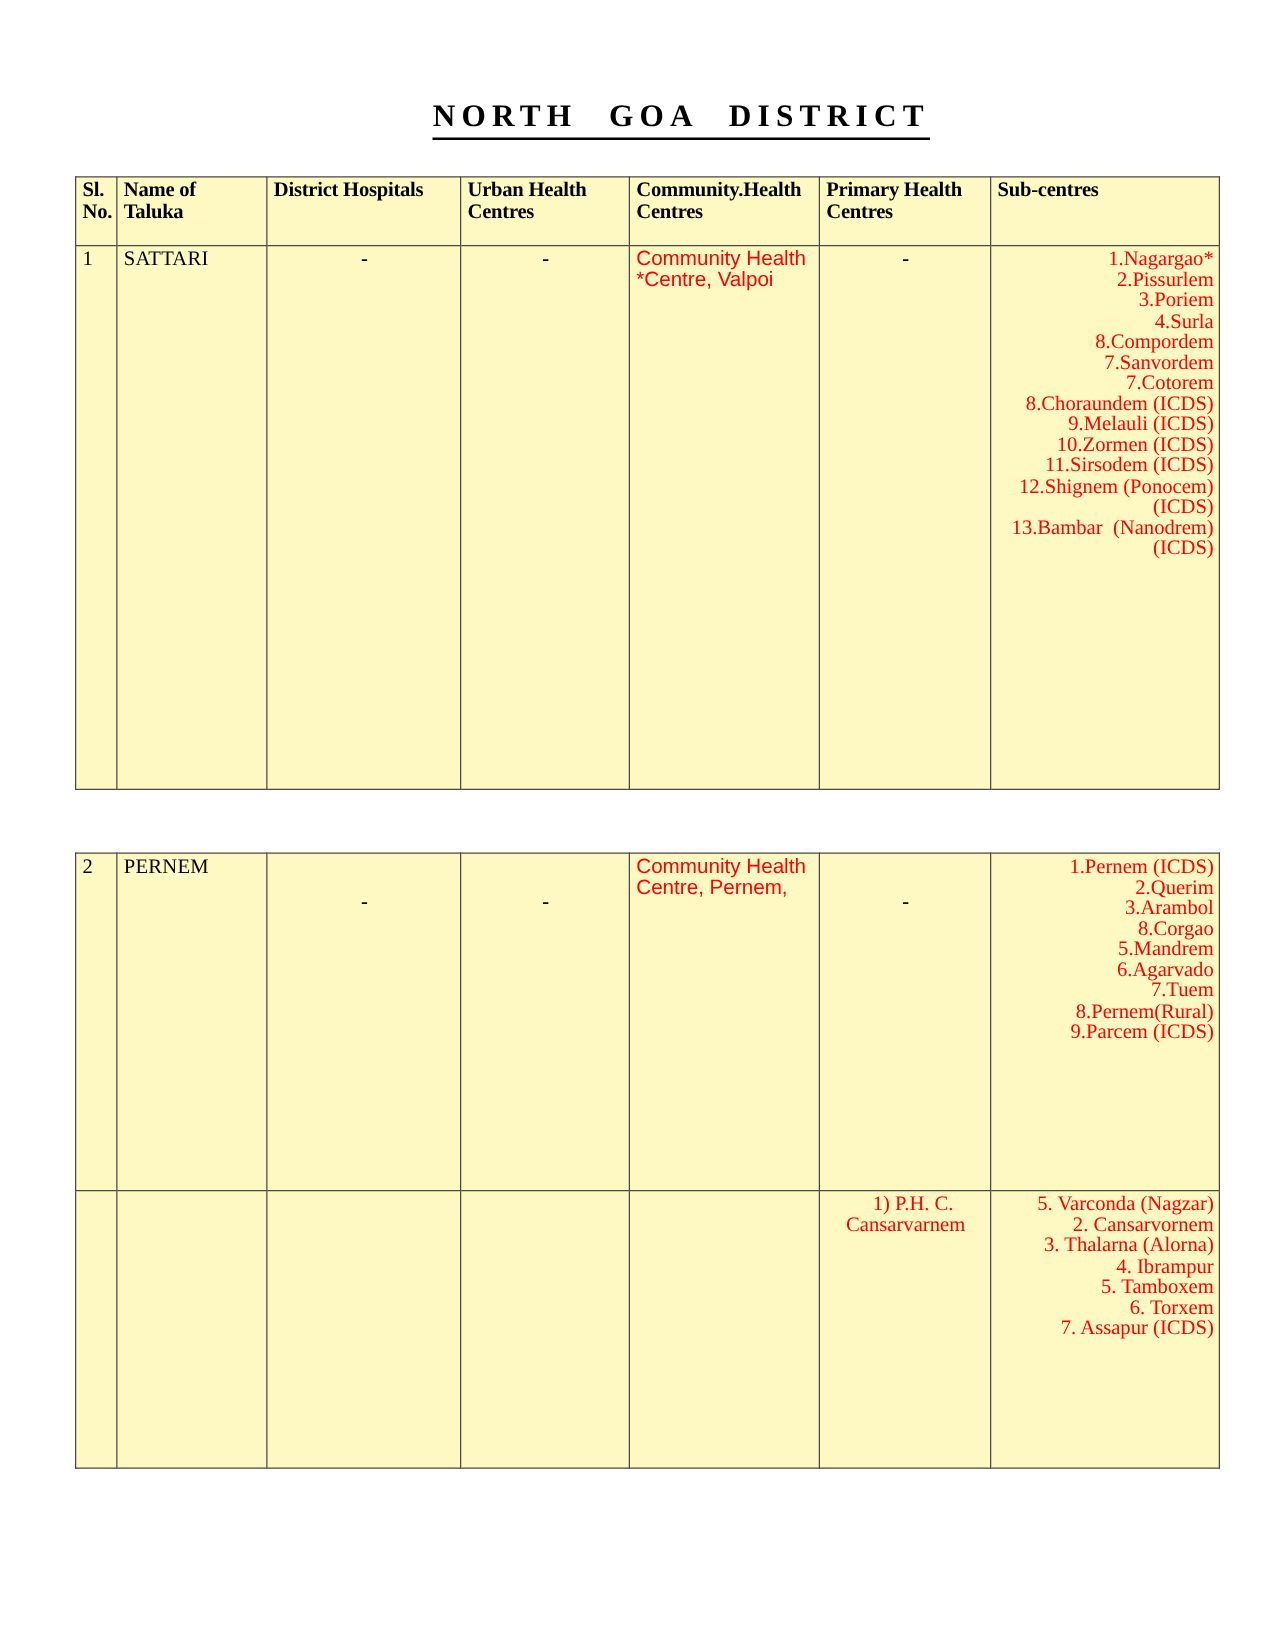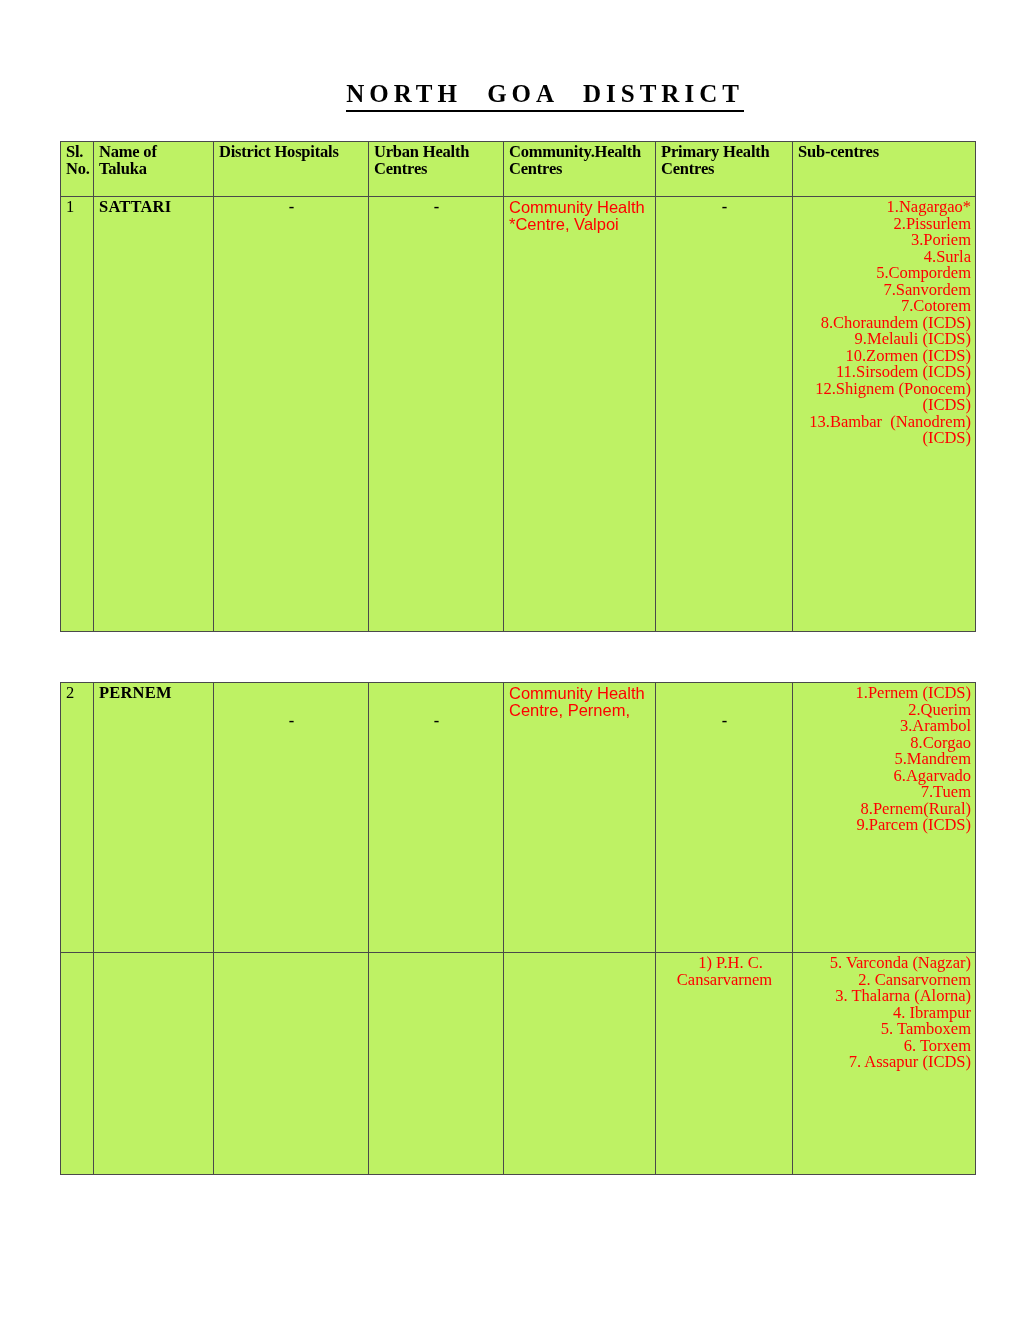--- a/index.html
+++ b/index.html
@@ -43,21 +43,21 @@
     padding-bottom: 2px;
     letter-spacing: 5px;
     word-spacing: 14px;
   }
 
   
   table.goa-table {
     position: absolute;
     border-collapse: collapse;
     table-layout: fixed;
-    background: #bef264;
+    background: #fef9c3;
   }
   table.goa-table td, table.goa-table th {
     border: 1px solid #4a4a4a;
     vertical-align: top;
     padding: 2px 4px 2px 5px;
     font-size: 16.5px;
     line-height: 1.0;
   }
 
   
@@ -93,21 +93,21 @@
     letter-spacing: -0.2px;
   }
 
   
   .cell-sl {
     font-size: 16px;
     text-align: left;
     padding-left: 6px;
   }
   .cell-taluka {
-    font-weight: bold;
+    font-weight: normal;
     font-size: 17px;
     letter-spacing: 0.2px;
     padding-left: 7px;
   }
   .cell-dash {
     text-align: center;
     font-size: 16px;
     font-weight: bold;
   }
   .cell-dash.low {
@@ -207,21 +207,21 @@
         <td class="cell-red-sans">
           <span>Community Health</span><br>
           <span>*Centre, Valpoi</span>
         </td>
         <td class="cell-dash">-</td>
         <td class="cell-red-serif">
           <span class="entry">1.Nagargao*</span>
           <span class="entry">2.Pissurlem</span>
           <span class="entry">3.Poriem</span>
           <span class="entry">4.Surla</span>
-          <span class="entry">5.Compordem</span>
+          <span class="entry">8.Compordem</span>
           <span class="entry">7.Sanvordem</span>
           <span class="entry">7.Cotorem</span>
           <span class="entry">8.Choraundem (ICDS)</span>
           <span class="entry">9.Melauli (ICDS)</span>
           <span class="entry">10.Zormen (ICDS)</span>
           <span class="entry">11.Sirsodem (ICDS)</span>
           <span class="entry">12.Shignem (Ponocem)</span>
           <span class="entry wrapline">(ICDS)</span>
           <span class="entry">13.Bambar  (Nanodrem)</span>
           <span class="entry wrapline">(ICDS)</span>

